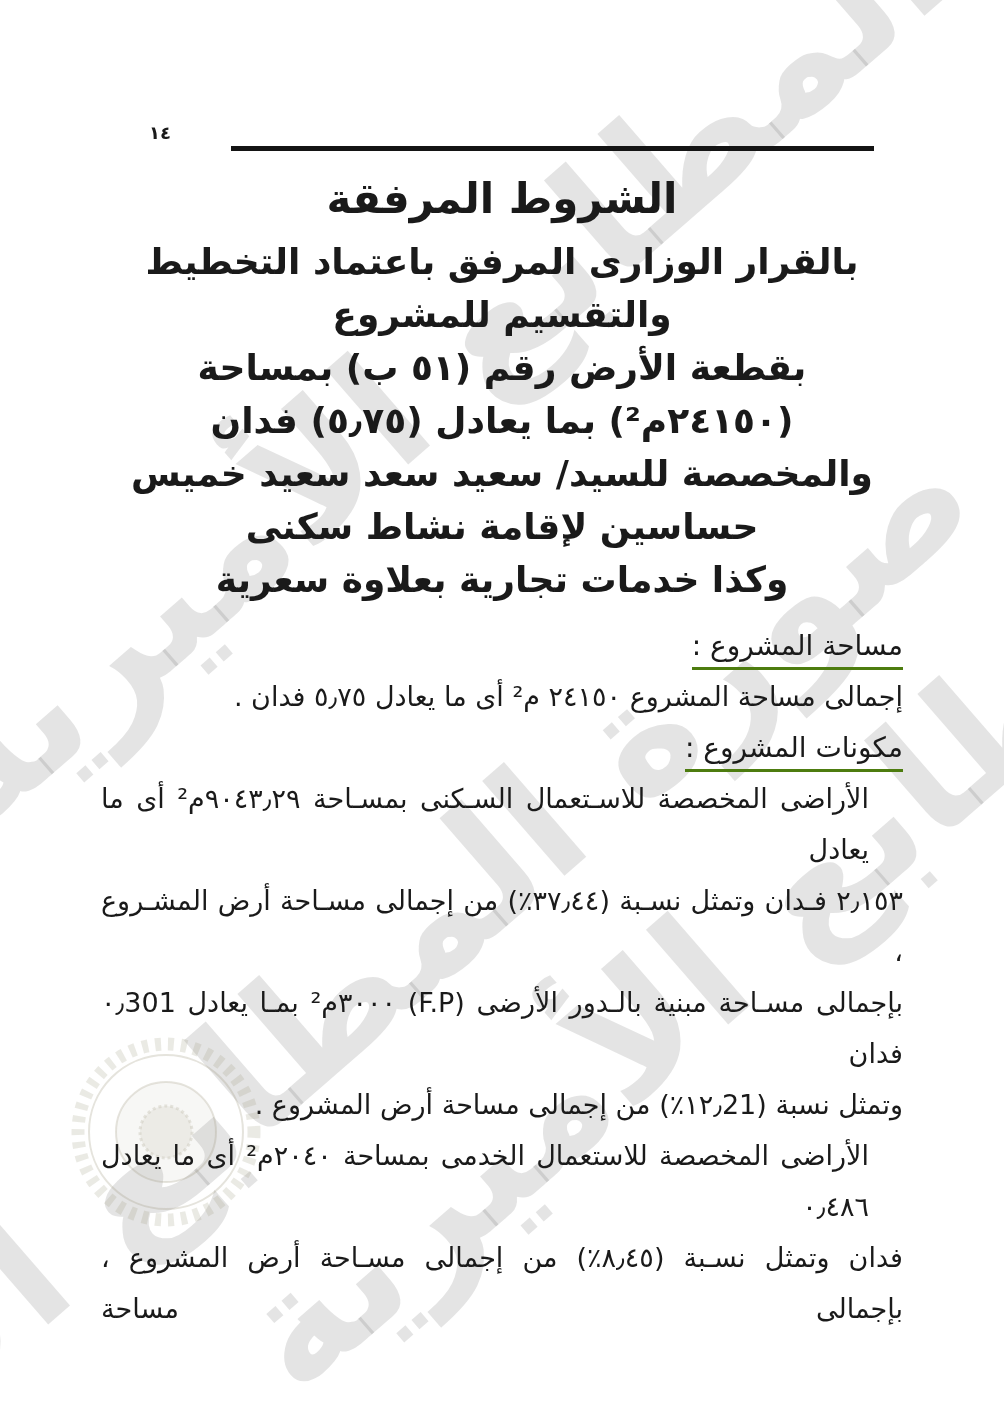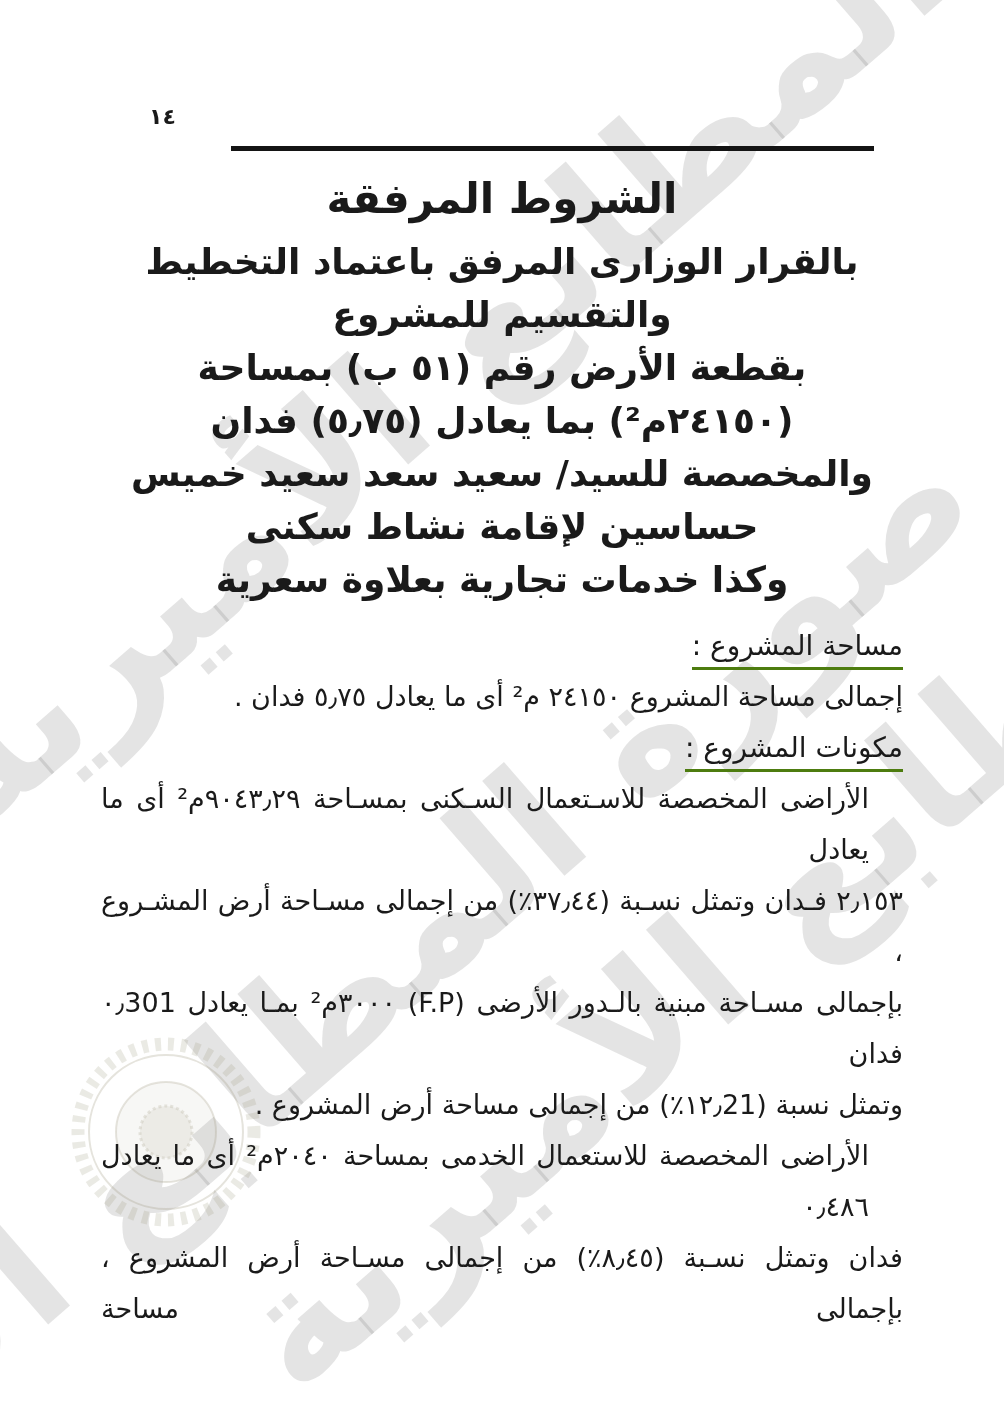--- a/index.html
+++ b/index.html
@@ -33,23 +33,23 @@
   .header {
     position: relative;
     margin-top: 102px;
     height: 38px;
     text-align: center;
     font-size: 23px;
     font-weight: bold;
   }
   .pagenum {
     position: absolute;
-    top: 2px;
+    top: 20px;
     left: 48px;          
-    font-size: 22px;
+    font-size: 18px;
     font-weight: bold;
   }
   .rule {
     margin: 6px 29px 0 130px;
     height: 5px;
     background: #141414;
   }
   .title {
     margin: 22px 0 0 0;
     text-align: center;

